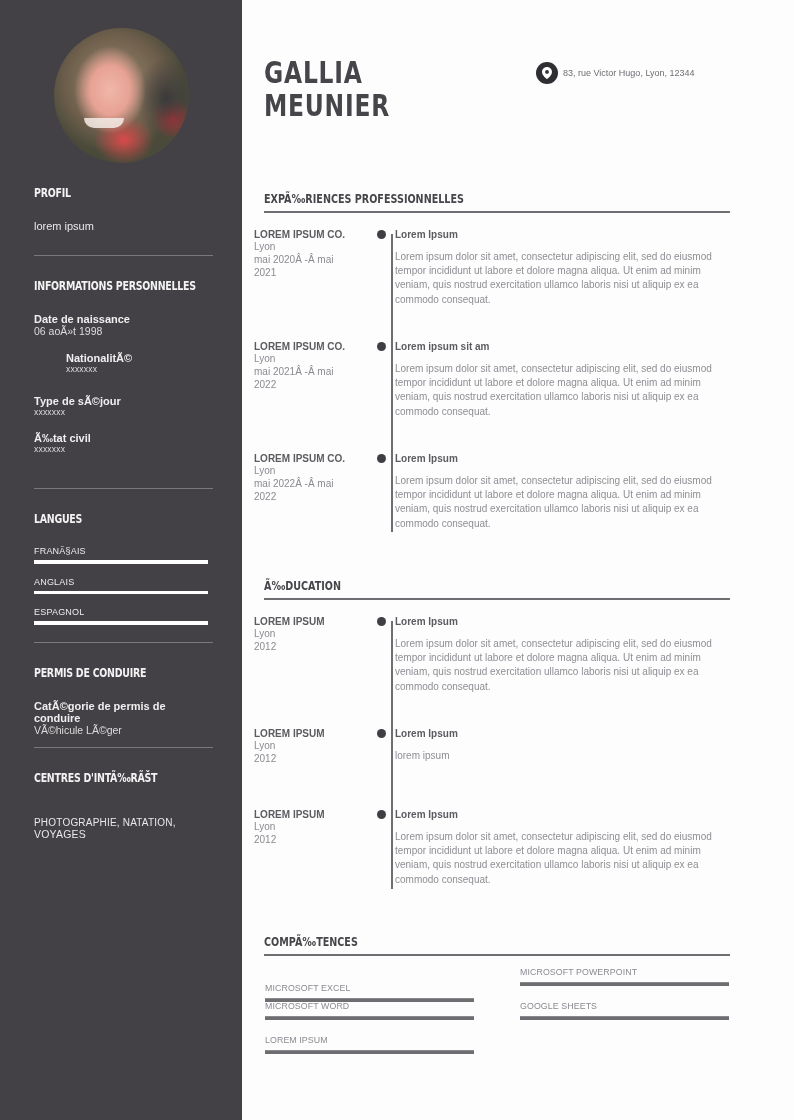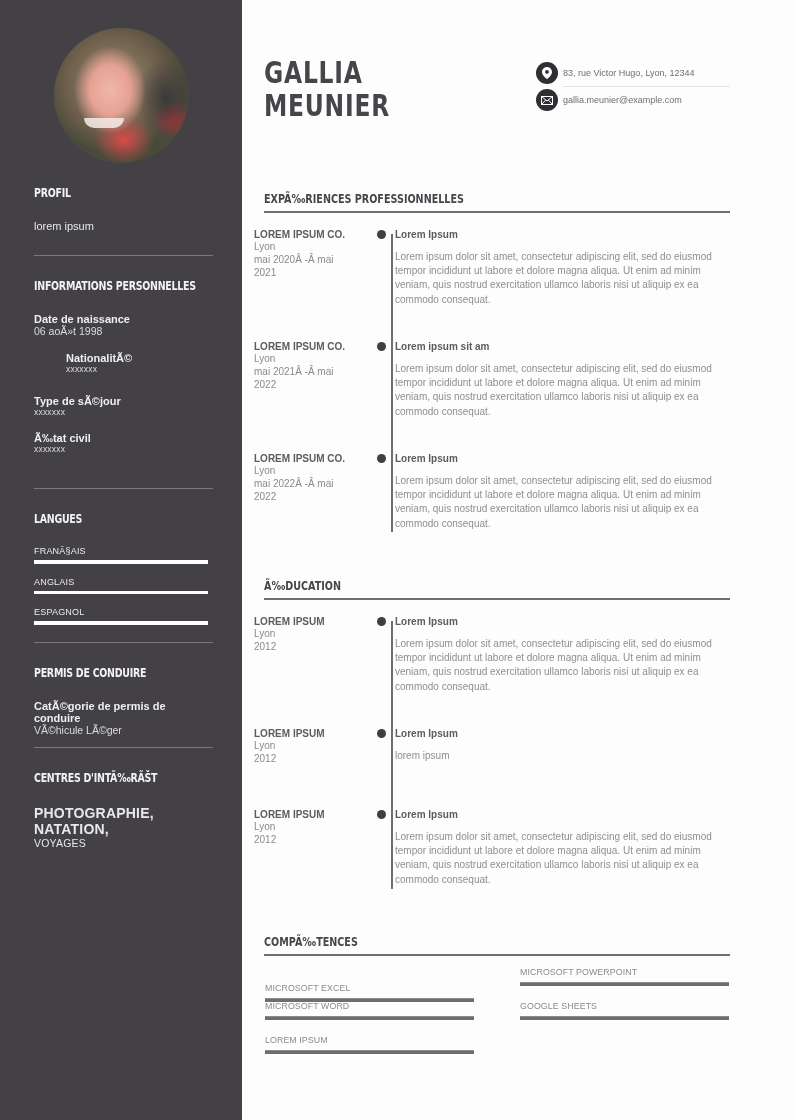--- a/index.html
+++ b/index.html
@@ -132,49 +132,40 @@
 
   <div class="side-section" style="top:666px;">
     <div class="side-title">PERMIS DE CONDUIRE</div>
     <div class="info-label" style="margin-top:20px;">CatÃ©gorie de permis de conduire</div>
     <div class="info-value">VÃ©hicule LÃ©ger</div>
   </div>
   <div class="side-divider" style="top:747px;"></div>
 
   <div class="side-section" style="top:771px;">
     <div class="side-title">CENTRES D'INTÃ‰RÃŠT</div>
-    <div class="side-text" style="margin-top:20px; font-size:14px; letter-spacing:0.2px;font-weight:bold;">PHOTOGRAPHIE, NATATION,</div>
+    <div class="side-text" style="margin-top:32px; font-size:10px; letter-spacing:0.2px;">PHOTOGRAPHIE, NATATION,</div>
     <div class="side-text" style="font-size:10.5px; letter-spacing:0.2px;">VOYAGES</div>
   </div>
 </div>
 
 <div class="name">
   <div>GALLIA</div>
   <div>MEUNIER</div>
 </div>
 
 <div class="contact">
   <div class="contact-row">
     <span class="contact-icon">
       <svg width="10" height="12" viewBox="0 0 10 12">
           <path d="M5 0C2.2 0 0 2.2 0 4.9 0 8.5 5 12 5 12s5-3.5 5-7.1C10 2.2 7.8 0 5 0zm0 6.8A1.9 1.9 0 1 1 5 3a1.9 1.9 0 0 1 0 3.8z" fill="#ffffff"></path>
         </svg>
     </span>
     <span class="contact-text">83, rue Victor Hugo, Lyon, 12344</span>
     <span class="line"></span>
   </div>
-  <div class="contact-row">
-    <span class="contact-icon">
-      <svg width="12" height="9" viewBox="0 0 12 9">
-          <rect x="0.5" y="0.5" width="11" height="8" fill="none" stroke="#ffffff" stroke-width="1"></rect>
-          <path d="M0.5 0.5L6 5l5.5-4.5M0.5 8.5L4.5 4.2M11.5 8.5L7.5 4.2" fill="none" stroke="#ffffff" stroke-width="1"></path>
-        </svg>
-    </span>
-    <span class="contact-text">gallia.meunier@example.com</span>
-  </div>
 </div>
 
 <div class="section-title" style="top:192px;">EXPÃ‰RIENCES PROFESSIONNELLES</div>
 <div class="section-rule" style="top:211px;"></div>
 <div class="timeline-line" style="top:234px; height:298px;"></div>
 
 <div class="entry" style="top:229px;">
   <div class="org">LOREM IPSUM CO.</div>
   <div class="place">Lyon</div>
   <div class="date">mai 2020Â -Â mai</div>

